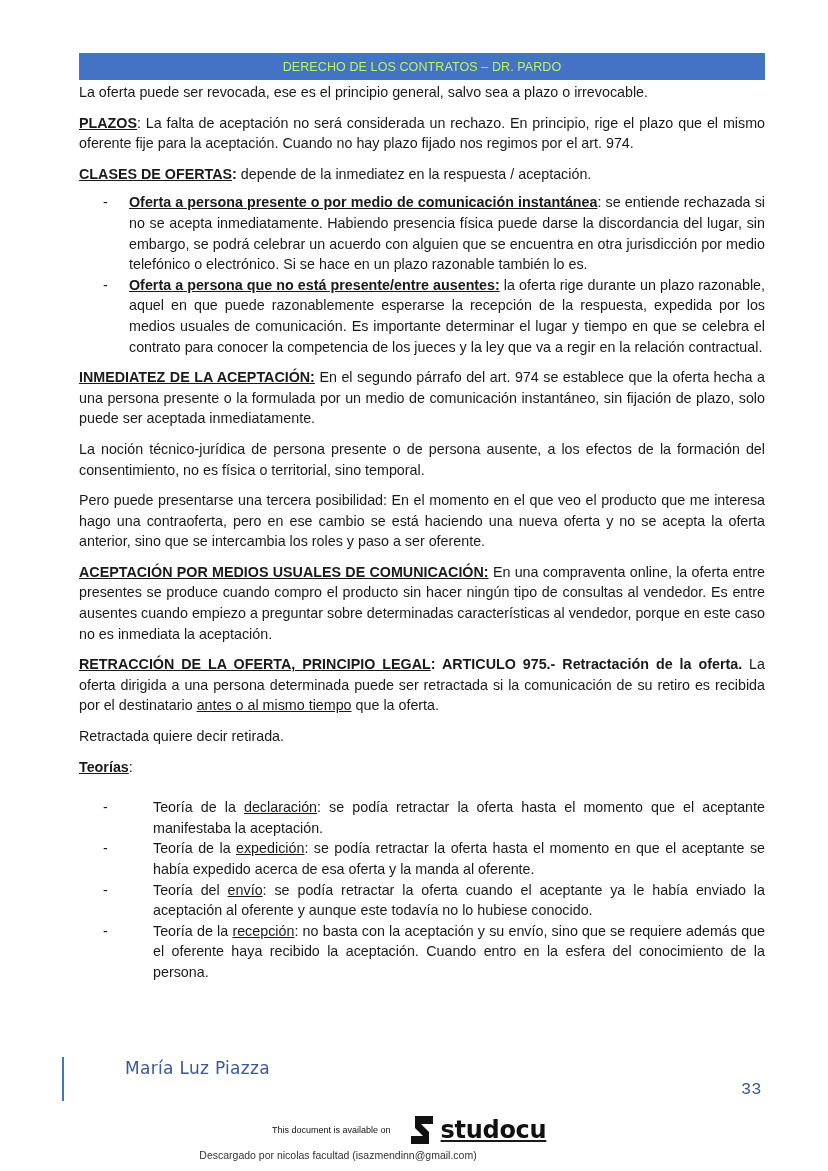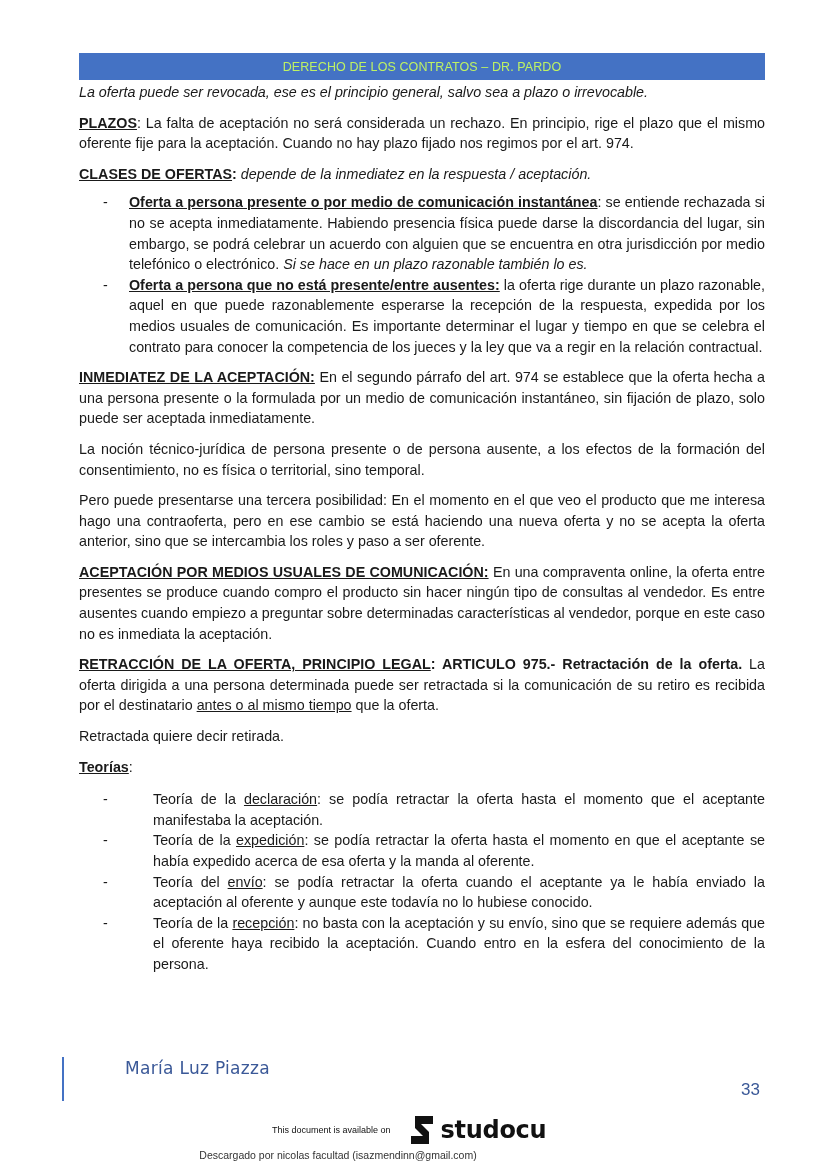--- a/index.html
+++ b/index.html
@@ -6,34 +6,34 @@
   body { width: 828px; height: 1171px; position: relative; overflow: hidden;
          font-family: "Liberation Sans", sans-serif; color: #1a1a1a; }
   .page { position: absolute; left: 0; top: 0; width: 828px; height: 1171px; }
   .header-bar { position: absolute; left: 79px; top: 53px; width: 686px; height: 27px;
     background: #4472c4; color: #bef264; font-size: 12.5px; text-align: center; line-height: 28px;
     letter-spacing: 0.1px; }
   .content { position: absolute; left: 79px; top: 82px; width: 686px; font-size: 14.3px; line-height: 20.6px; }
   .content p { margin: 0 0 10px 0; text-align: justify; }
   .u { text-decoration: underline; }
   .b { font-weight: bold; }
-  .i { font-style: italic; }
+  .i { }
   ul.dash { list-style: none; margin: 0 0 10px 0; padding: 0; }
   ul.dash li { position: relative; text-align: justify; }
   ul.dash.clases li { padding-left: 50px; margin-bottom: 0; }
   ul.dash.teorias li { padding-left: 74px; }
   .dash-mark { position: absolute; left: 24px; top: 0; }
   .footer-line { position: absolute; left: 62px; top: 1057px; width: 2px; height: 44px; background: #4472c4; }
   .footer-author { position: absolute; left: 125px; top: 1058px; font-size: 17px; color: #3b5998;
     font-family: "DejaVu Sans", sans-serif; letter-spacing: 0.3px; }
   .page-number { position: absolute; left: 741px; top: 1080px; font-size: 17px; color: #3b5998;
-    font-family: Liberation Sans, sans-serif; }
+    font-family: Liberation Mono, monospace; }
   .studocu-row { position: absolute; left: 272px; top: 1113px; height: 34px; display: flex; align-items: center; }
   .available-text { font-size: 9px; color: #111; font-family: "Liberation Sans", sans-serif; margin-right: 16px; }
-  .studocu-logo { display: flex; align-items: center; }
+  .studocu-logo { display: flex; align-items: center; text-decoration: underline; }
   .studocu-word { font-size: 24px; font-weight: bold; color: #111; font-family: "DejaVu Sans", sans-serif; margin-left: 4px; letter-spacing: -0.3px; }
   .download-note { position: absolute; left: 0; width: 676px; top: 1149px; text-align: center; font-size: 10.5px; color: #333; }
 </style>
 </head>
 <body>
 
 <div class="page">
 
   <div class="header-bar">
     <span>DERECHO DE LOS CONTRATOS – DR. PARDO</span>
@@ -81,21 +81,21 @@
     </p>
 
     <p>
       <span class="b u">RETRACCIÓN DE LA OFERTA, PRINCIPIO LEGAL</span><span class="b">: ARTICULO 975.- Retractación de la oferta.</span><span> La oferta dirigida a una persona determinada puede ser retractada si la comunicación de su retiro es recibida por el destinatario </span><span class="u">antes o al mismo tiempo</span><span> que la oferta.</span>
     </p>
 
     <p>
       <span>Retractada quiere decir retirada.</span>
     </p>
 
-    <p style="margin-bottom:12px;">
+    <p style="margin-bottom:20px;">
       <span class="b u">Teorías</span><span>:</span>
     </p>
 
     <ul class="dash teorias">
       <li>
         <span class="dash-mark">-</span>
         <span>Teoría de la </span><span class="u">declaración</span><span>: se podía retractar la oferta hasta el momento que el aceptante manifestaba la aceptación.</span>
       </li>
       <li>
         <span class="dash-mark">-</span>

